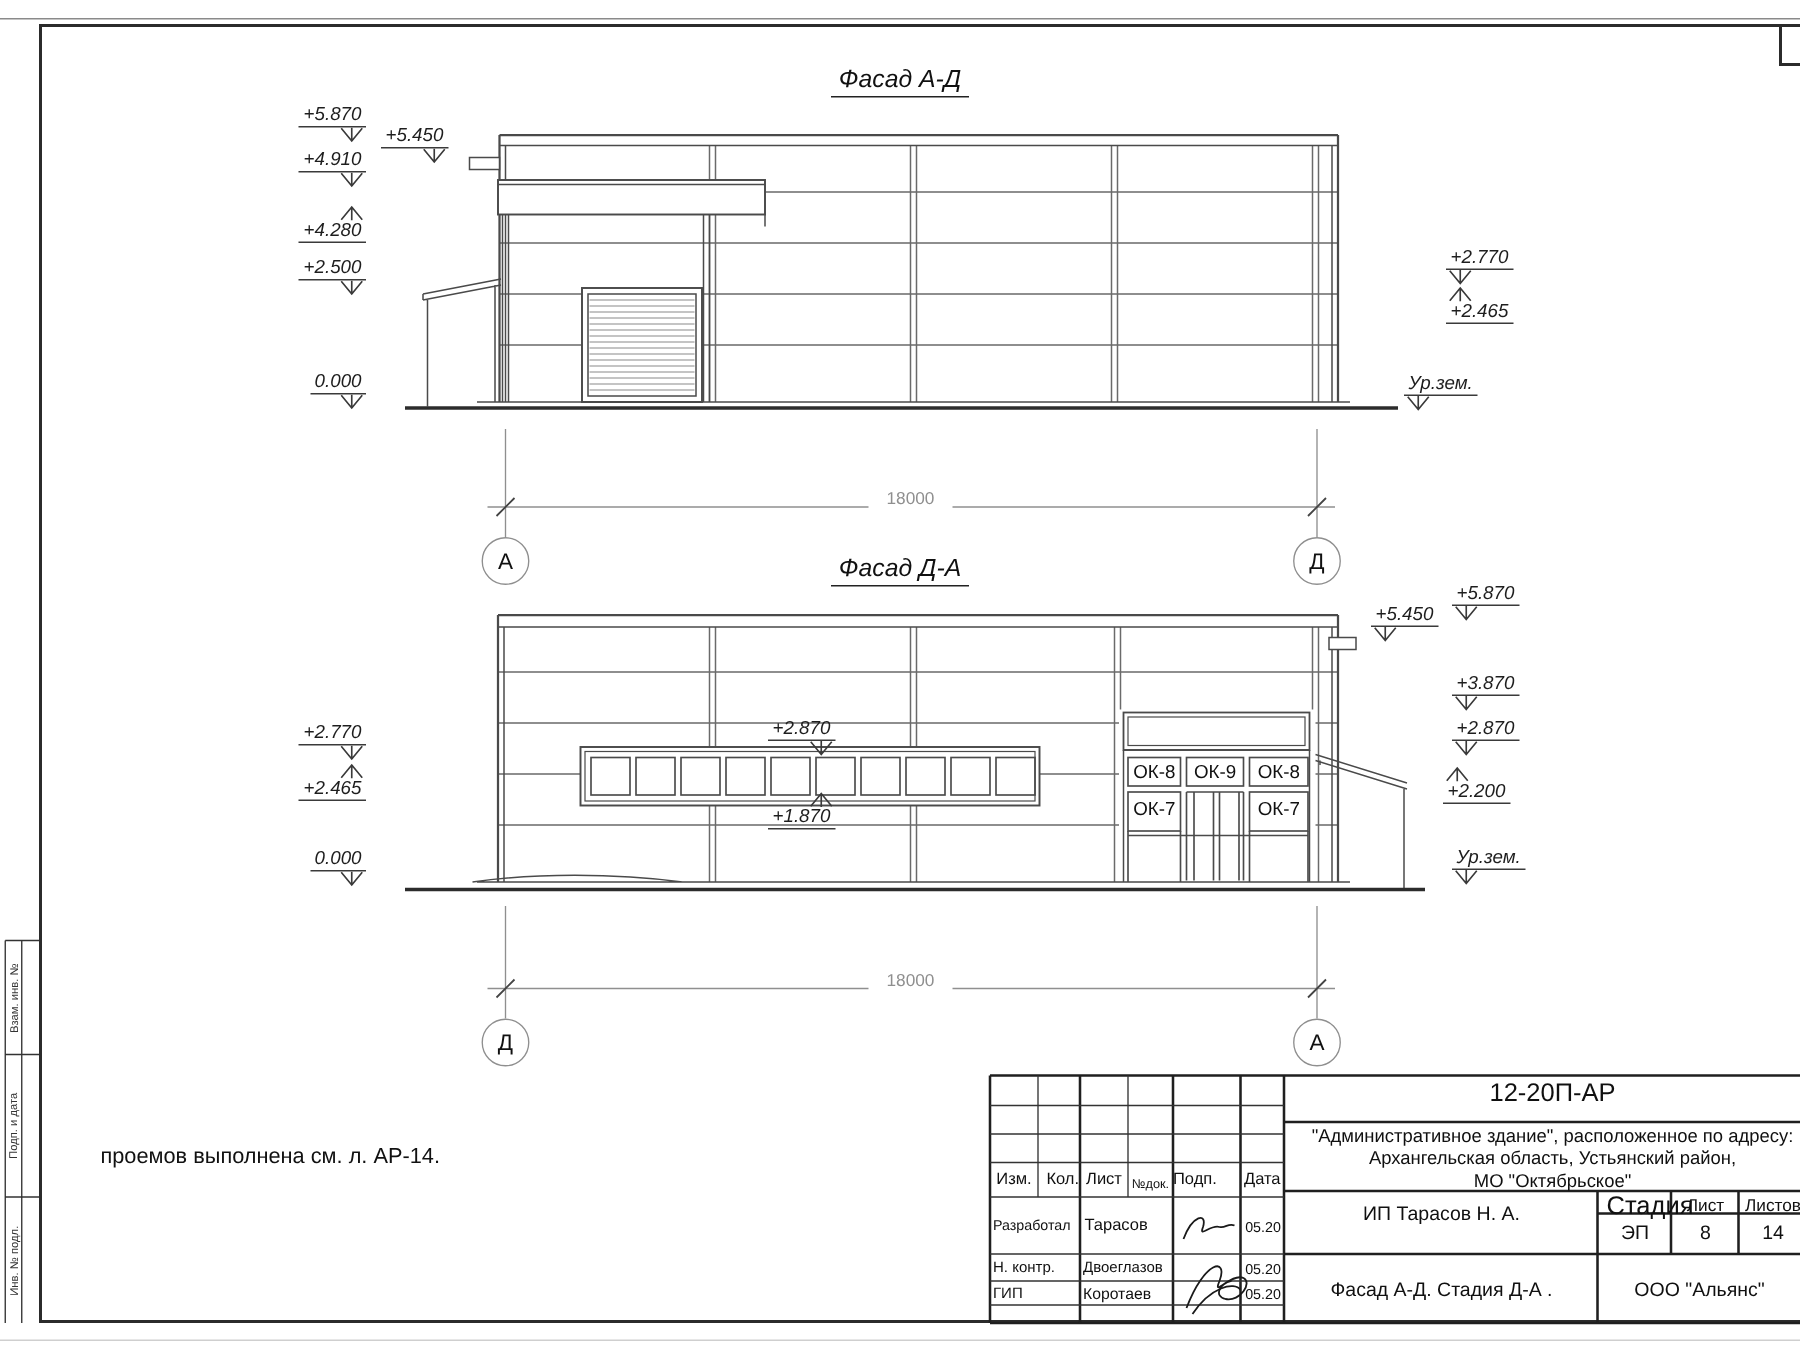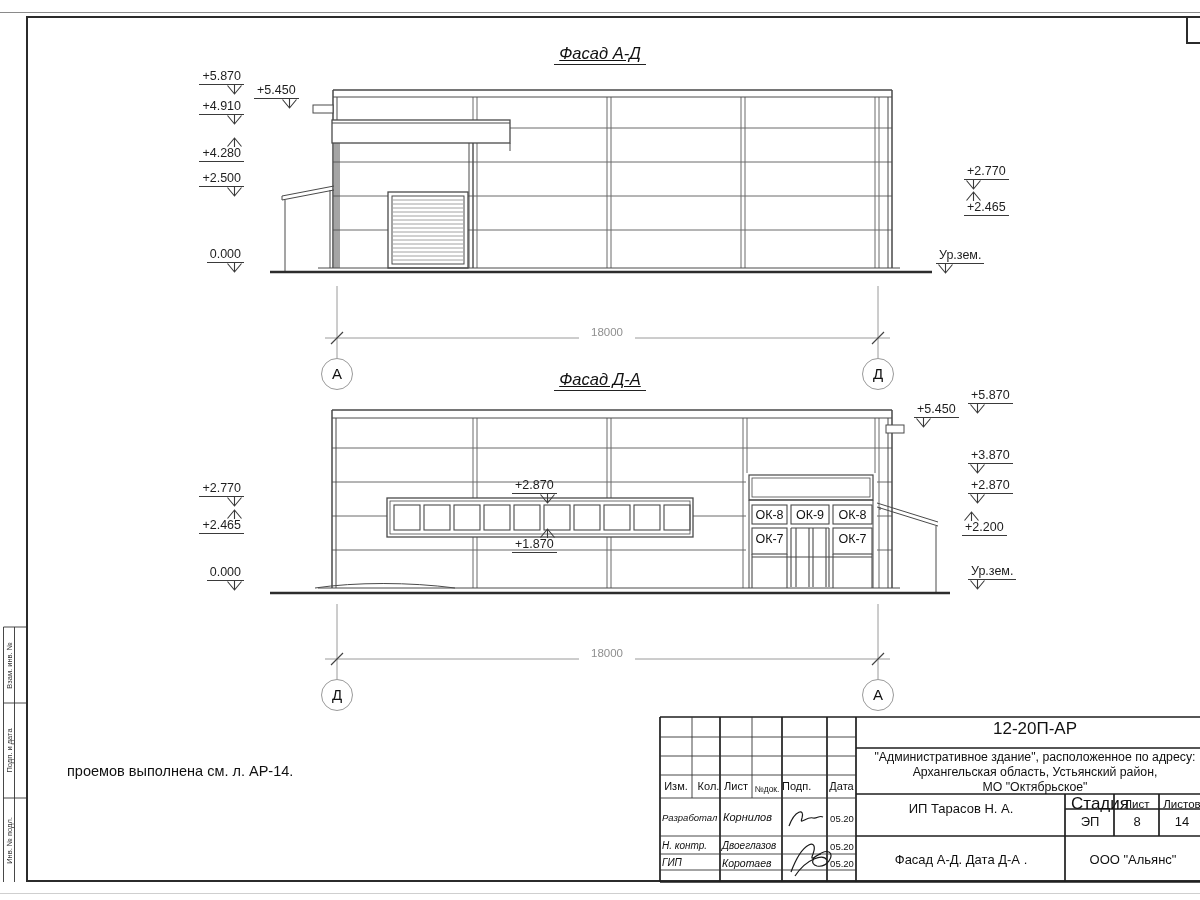--- a/index.html
+++ b/index.html
@@ -1,33 +1,33 @@
 <!DOCTYPE html>
 <html><head>
 <meta charset="utf-8">
 <style>
   html,body{margin:0;padding:0;background:#fff;}
   #root{position:relative;width:1200px;height:900px;overflow:hidden;background:#fff;
         font-family:"Liberation Sans","DejaVu Sans",sans-serif;color:#1a1a1a;}
   .abs{position:absolute;}
   .line{position:absolute;background:#2b2b2b;}
   
-  .mk{position:absolute;display:flex;flex-direction:column;font-size:12.5px;color:#1e1e1e;}
+  .mk{position:absolute;display:flex;flex-direction:column;font-size:12.5px;color:#1e1e1e;font-style:italic;}
   .mk.re{align-items:flex-end;}
   .mk.le{align-items:flex-start;}
   .mk .txt{border-bottom:1.2px solid #3a3a3a;line-height:13px;padding:0 3px 1px 3px;white-space:nowrap;}
   .mk .tick{display:block;margin:0 1px;}
   
-  .ftitle{position:absolute;text-align:center;font-style:italic;font-size:16.5px;color:#111;text-decoration:underline;}
+  .ftitle{position:absolute;text-align:center;font-style:italic;font-size:16.5px;color:#111;}
   .ftitle span{border-bottom:1px solid #222;padding:0 5px 2px 5px;}
   
   .note{position:absolute;font-size:14.5px;line-height:19px;color:#111;}
   
   .tbt{position:absolute;text-align:center;white-space:nowrap;color:#101010;font-size:11px;line-height:14px;}
-  .tbt.l{text-align:center;font-style:italic;}
+  .tbt.l{text-align:center;}
   
   .rot{position:absolute;left:1px;width:16px;display:flex;align-items:center;justify-content:center;}
   .rot span{transform:rotate(-90deg);white-space:nowrap;font-size:7.5px;color:#333;}
   svg{display:block;}
 </style>
 </head>
 <body>
 
 <div id="root">
 
@@ -307,21 +307,21 @@
   </svg>
 
   <div class="tbt" style="left:660px;top:779px;width:32px">Изм.</div>
   <div class="tbt" style="left:693px;top:779px;width:31px">Кол.</div>
   <div class="tbt" style="left:720px;top:779px;width:32px">Лист</div>
   <div class="tbt" style="left:752px;top:782px;width:30px;font-size:8.5px">№док.</div>
   <div class="tbt" style="left:782px;top:779px;width:23px">Подп.</div>
   <div class="tbt" style="left:827px;top:779px;width:29px">Дата</div>
 
   <div class="tbt l" style="left:662px;top:811px;font-size:9.5px">Разработал</div>
-  <div class="tbt l" style="left:723px;top:810px;font-size:11px">Корнилов</div>
+  <div class="tbt l" style="left:723px;top:810px;font-size:11px">Тарасов</div>
   <div class="tbt" style="left:828px;top:812px;width:28px;font-size:9.5px">05.20</div>
 
   <div class="tbt l" style="left:662px;top:839px;font-size:10px">Н. контр.</div>
   <div class="tbt l" style="left:722px;top:839px;font-size:10px">Двоеглазов</div>
   <div class="tbt" style="left:828px;top:840px;width:28px;font-size:9.5px">05.20</div>
 
   <div class="tbt l" style="left:662px;top:856px;font-size:10px">ГИП</div>
   <div class="tbt l" style="left:722px;top:856px;font-size:10.5px">Коротаев</div>
   <div class="tbt" style="left:828px;top:857px;width:28px;font-size:9.5px">05.20</div>
 
@@ -331,16 +331,16 @@
   <div class="tbt" style="left:856px;top:780px;width:358px;font-size:12.3px">МО "Октябрьское"</div>
 
   <div class="tbt" style="left:1066px;top:797px;width:68px;font-size:17px">Стадия</div>
   <div class="tbt" style="left:1115px;top:797px;width:44px;font-size:11.5px">Лист</div>
   <div class="tbt" style="left:1160px;top:797px;width:44px;font-size:11.5px">Листов</div>
   <div class="tbt" style="left:1066px;top:815px;width:48px;font-size:13px">ЭП</div>
   <div class="tbt" style="left:1115px;top:815px;width:44px;font-size:13px">8</div>
   <div class="tbt" style="left:1160px;top:815px;width:44px;font-size:13px">14</div>
 
   <div class="tbt" style="left:857px;top:802px;width:208px;font-size:13px">ИП Тарасов Н. А.</div>
-  <div class="tbt" style="left:857px;top:853px;width:208px;font-size:13px">Фасад А-Д. Дата Д-А .</div>
+  <div class="tbt" style="left:857px;top:853px;width:208px;font-size:13px">Фасад А-Д. Стадия Д-А .</div>
   <div class="tbt" style="left:1066px;top:853px;width:134px;font-size:13px">ООО "Альянс"</div>
 
 </div>
 
 </body></html>

